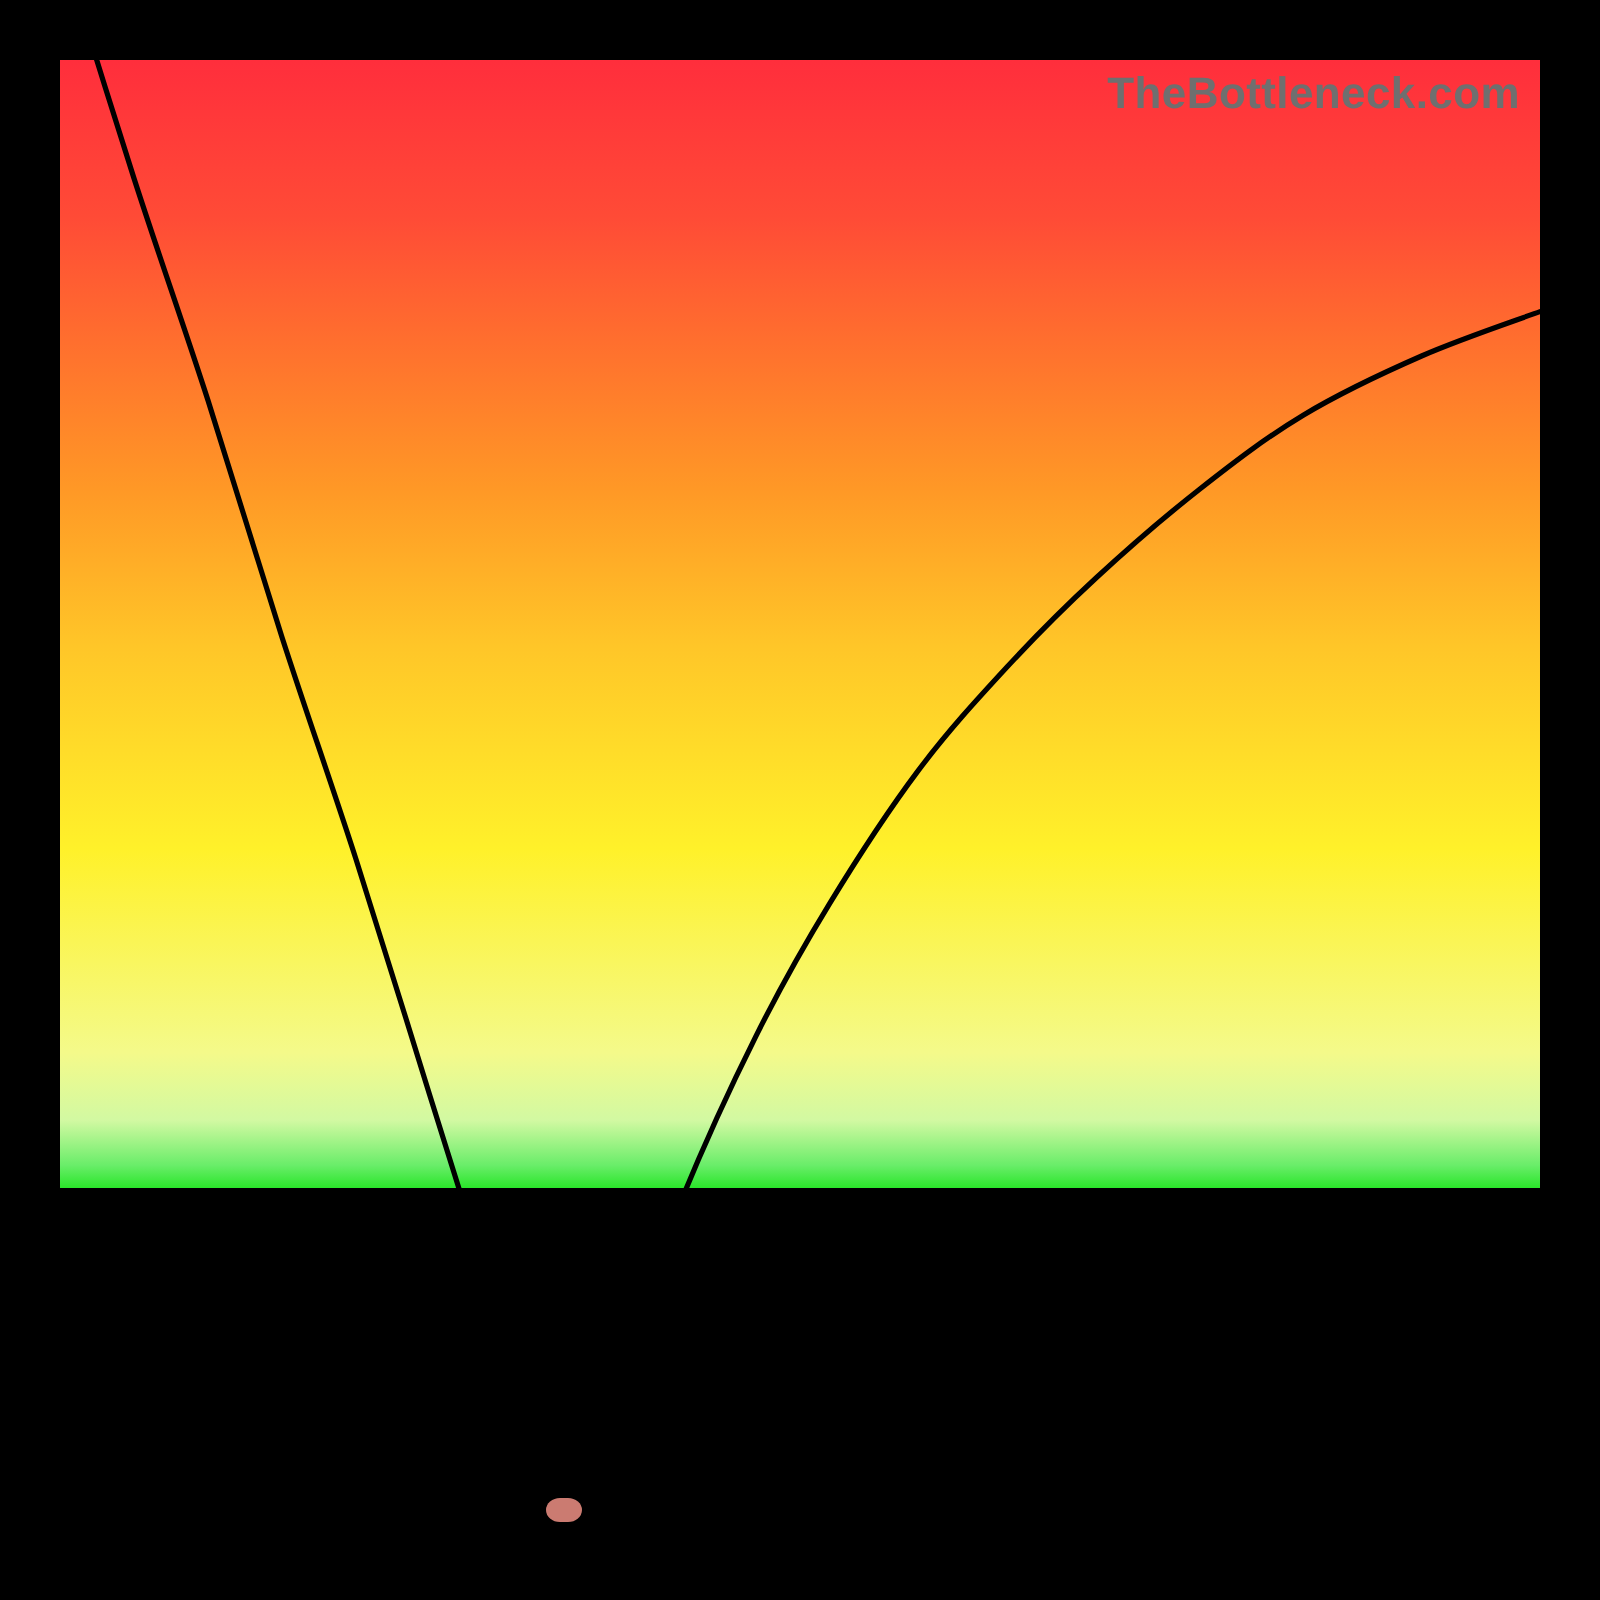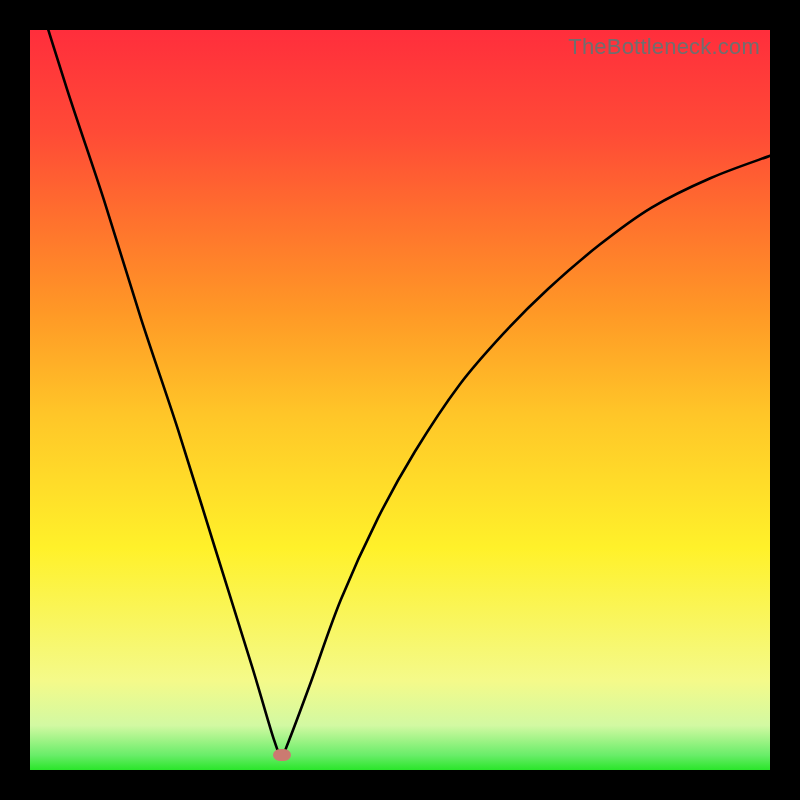--- a/index.html
+++ b/index.html
@@ -8,32 +8,33 @@
     width: 800px;
     height: 800px;
     background: #000;
     position: relative;
   }
   .plot-area {
     position: absolute;
     left: 30px;
     top: 30px;
     width: 740px;
-    height: 740px;
+    height: 564px;
     background: linear-gradient(to top,
       #2ae62a 0%,
       #69ed69 2%,
       #d2f9a2 6%,
       #f4fa8a 12%,
       #fff12a 30%,
       #ffc628 48%,
       #ff9826 62%,
       #ff6f2e 75%,
       #ff4b36 86%,
       #ff2e3c 100%);
+    font-weight: bold;
   }
   .watermark {
     position: absolute;
     top: 4px;
     right: 10px;
     color: #6f6f6f;
     font-family: Arial, Helvetica, sans-serif;
     font-size: 22px;
     letter-spacing: 0.2px;
     user-select: none;

